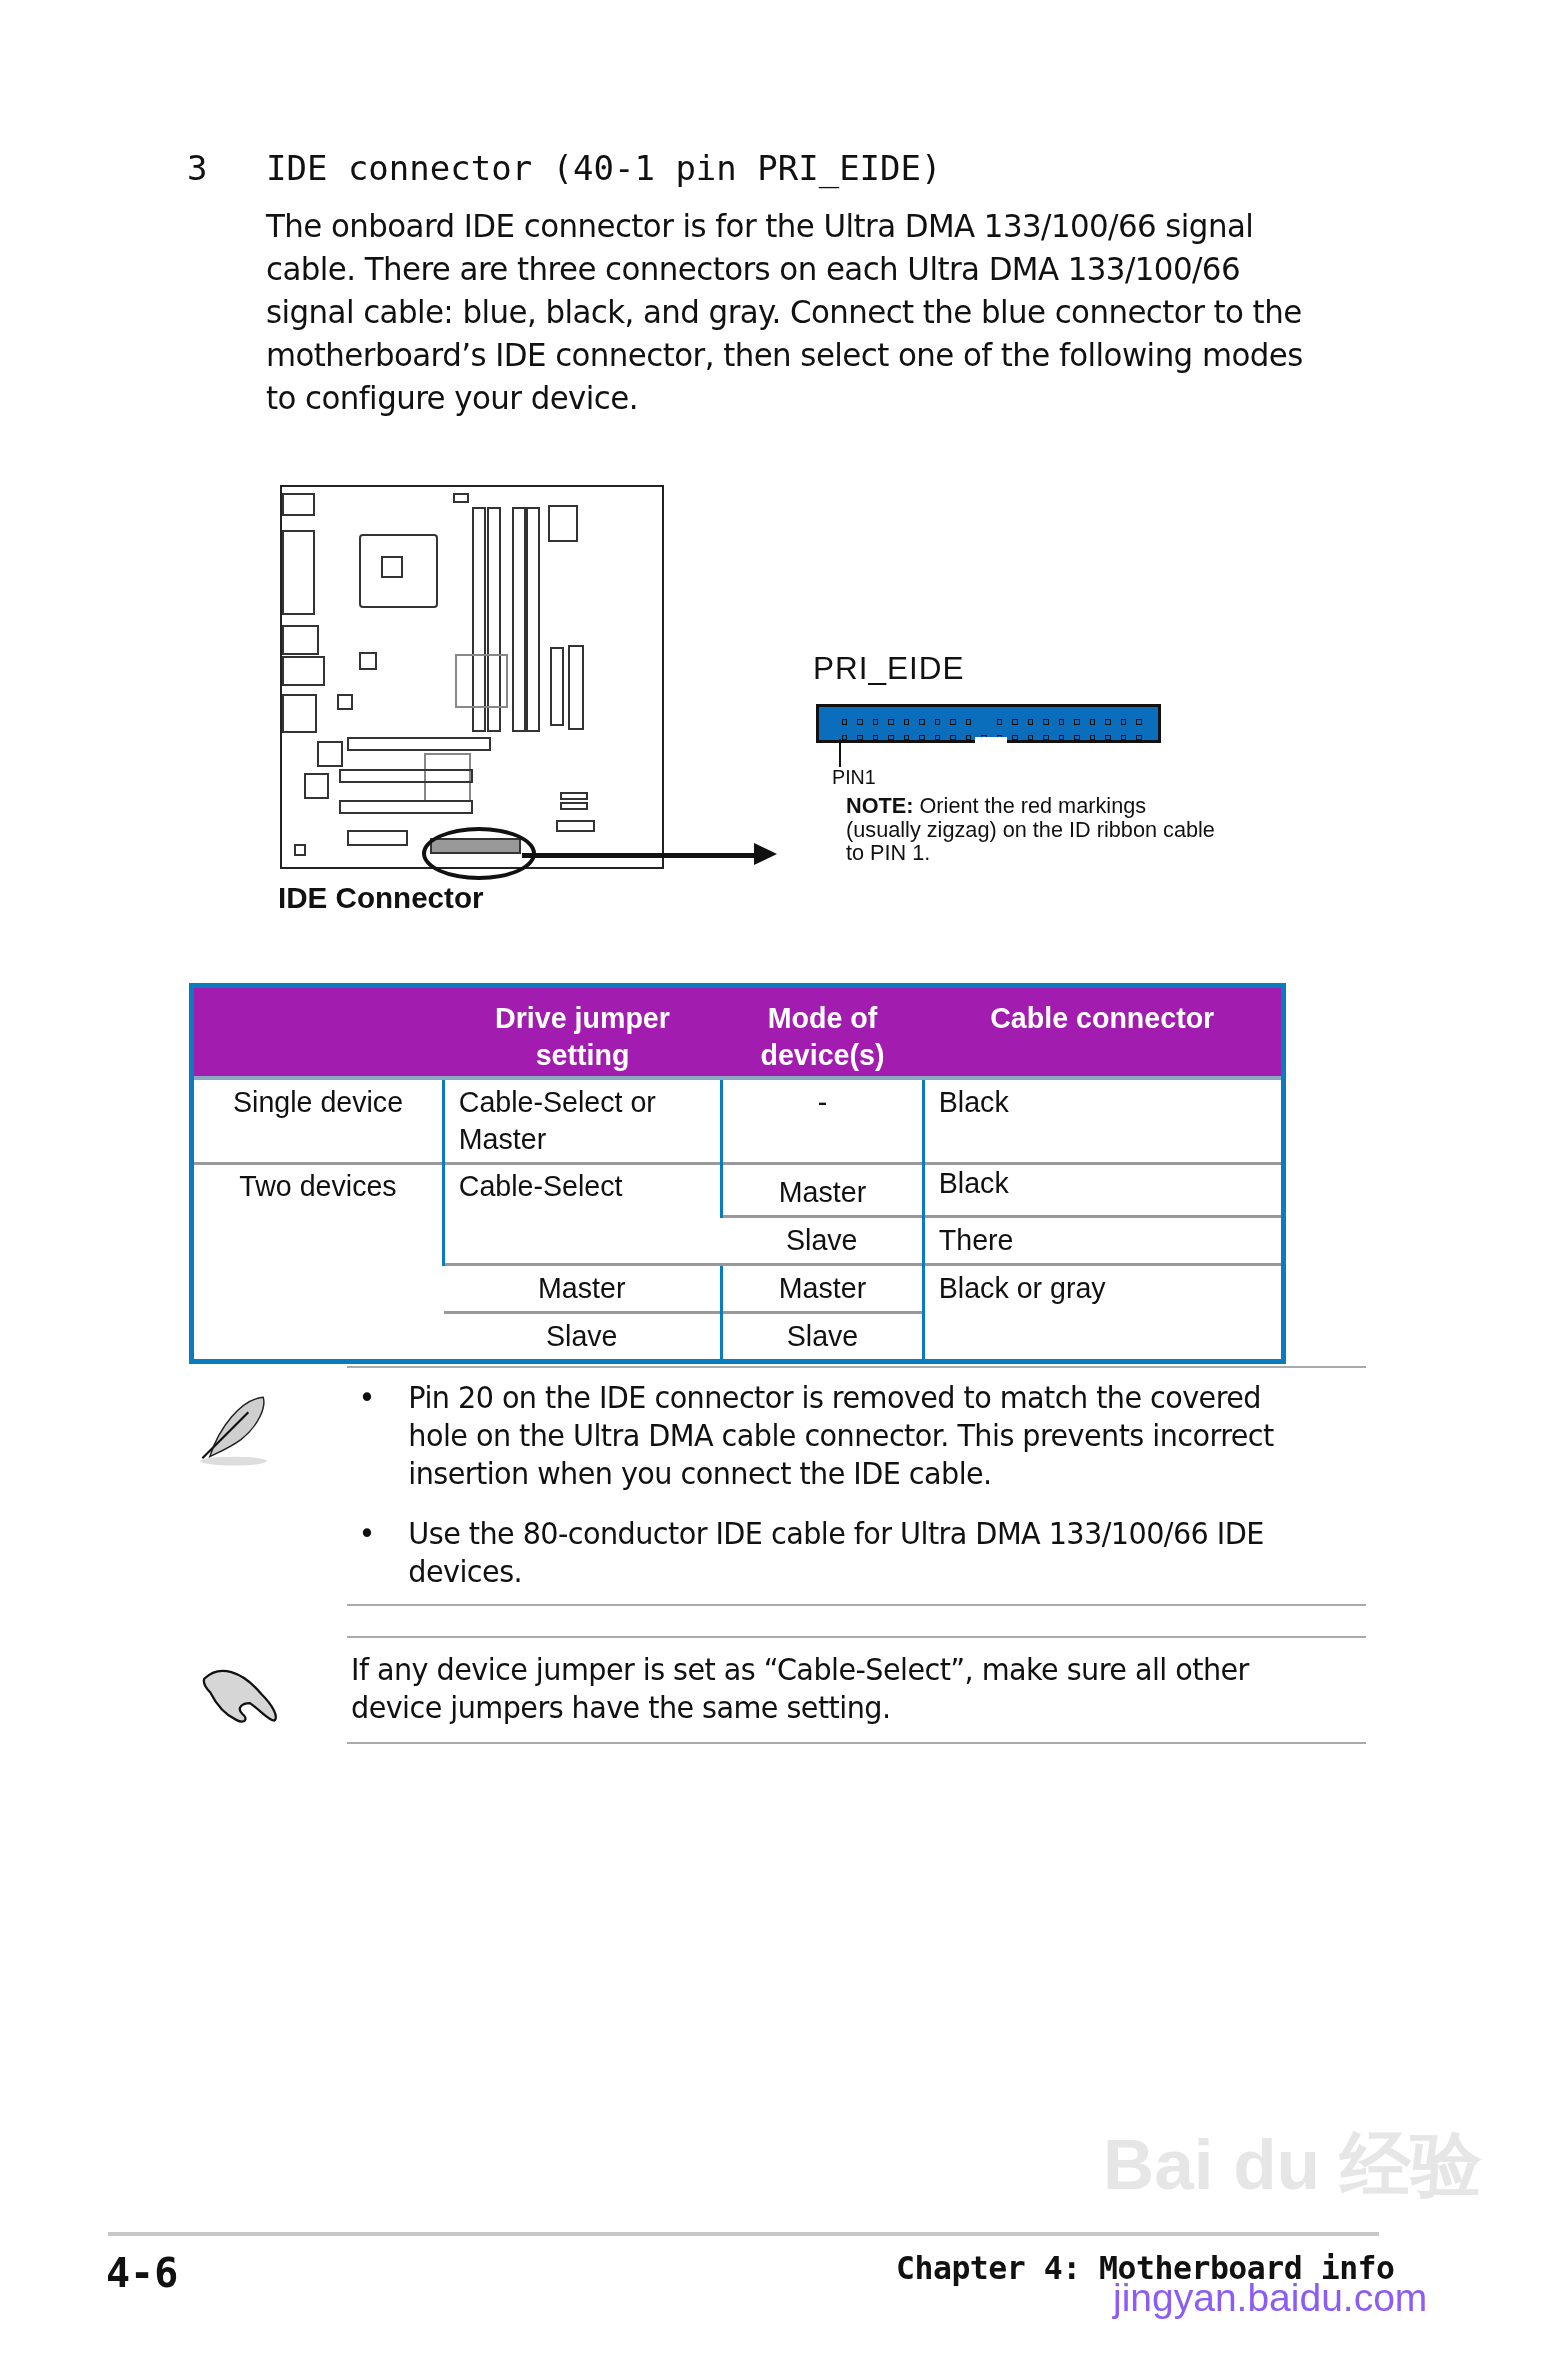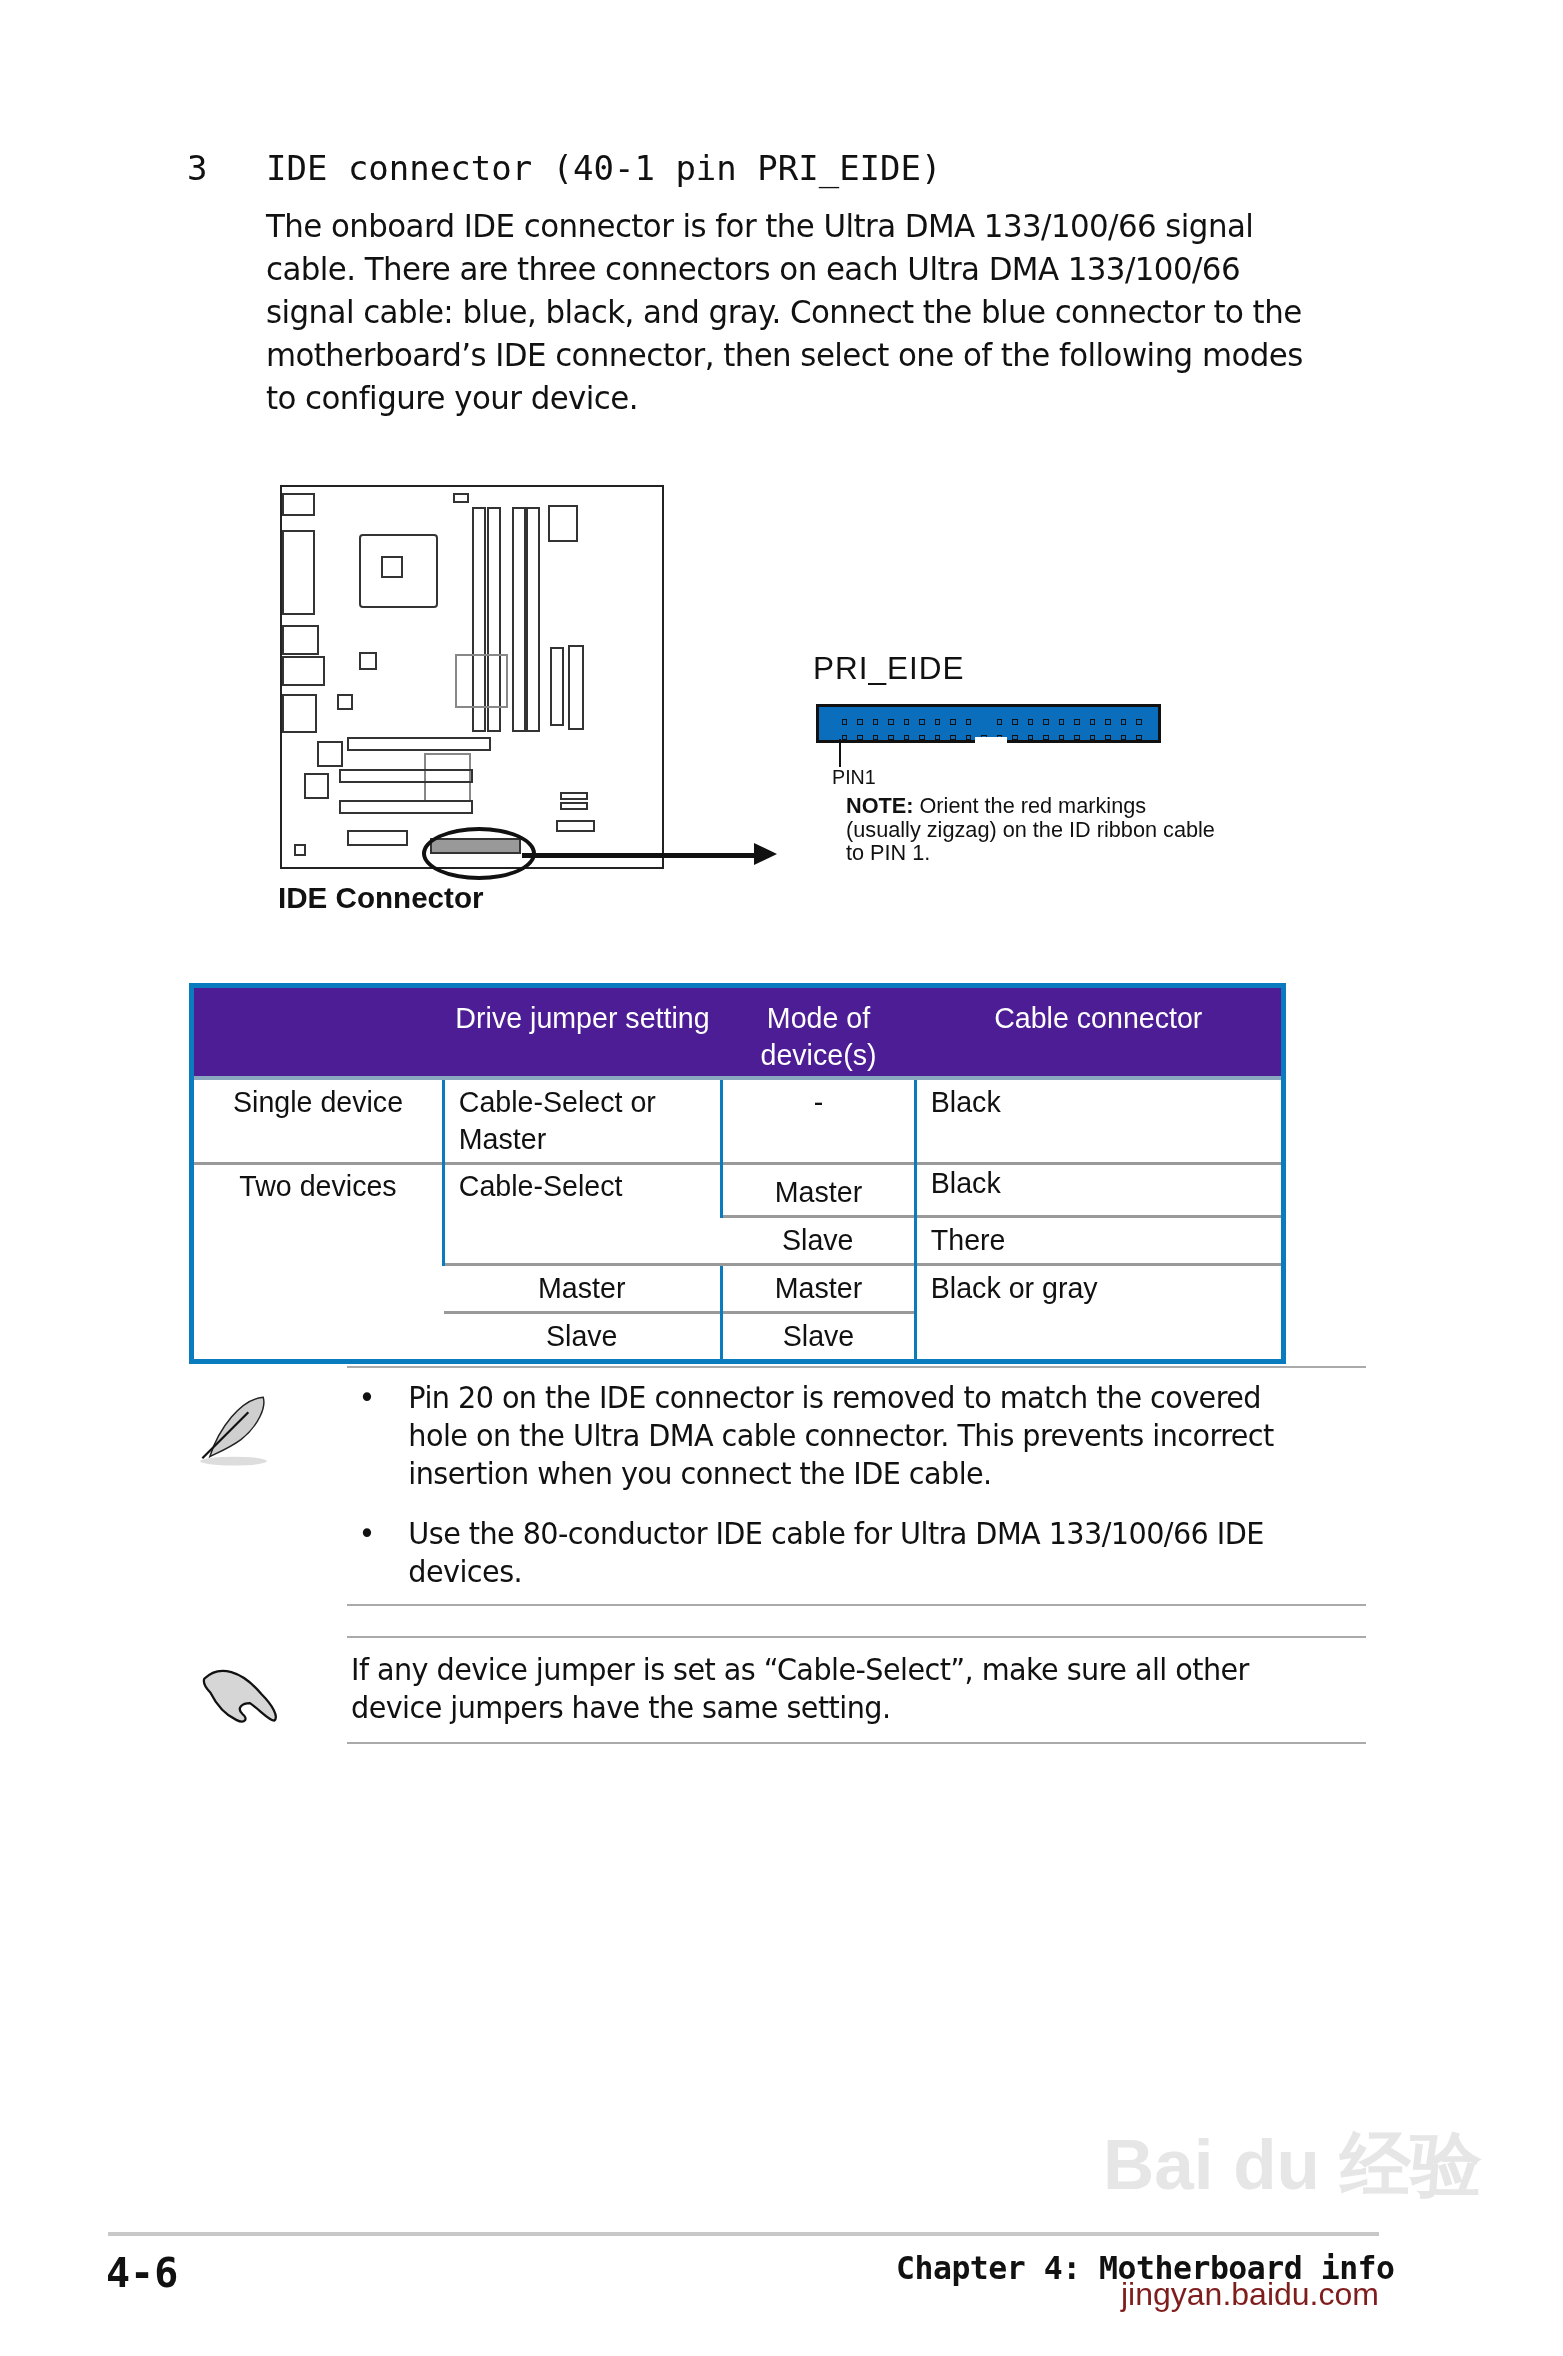--- a/index.html
+++ b/index.html
@@ -21,36 +21,36 @@
   .pin.missing::after{display:none;}
   .pin1-line{left:839px;top:739px;width:2px;height:27.6px;background:#111;}
   .pin1-label{left:820px;top:766px;font-family:"Liberation Sans",sans-serif;font-size:19.7px;margin-left:12px;}
   .note{left:819px;top:794px;width:374px;font-family:"Liberation Sans",sans-serif;font-size:21.7px;line-height:23.6px;margin-left:27px;}
   .note b{font-weight:bold;}
   .arrow-line{left:522px;top:853px;width:236px;height:4.9px;background:#111;}
   .arrow-head{left:754px;top:843px;width:0;height:0;border-top:11.8px solid transparent;border-bottom:11.8px solid transparent;border-left:23.6px solid #111;}
   .ellipse{left:422px;top:827px;width:106px;height:45px;border:4.9px solid #111;border-radius:50%;}
 
   table.jt{position:absolute;left:189px;top:983px;width:1097px;border-collapse:collapse;font-family:"Liberation Sans",sans-serif;font-size:28.6px;border:5.9px solid #0a7bbf;}
-  .jt th{background:#4c1d95;color:#fff;font-weight:normal;font-size:28.6px;vertical-align:top;padding:11.8px 7.9px 2px 7.9px;text-align:center;line-height:37px;transform:none;}
+  .jt th{background:#a21caf;color:#fff;font-weight:bold;font-size:28.6px;vertical-align:top;padding:11.8px 7.9px 2px 7.9px;text-align:center;line-height:37px;transform:none;}
   .jt td{border-left:3px solid #0a7bbf;border-top:3px solid #999;padding:3.9px 13.8px;height:37px;vertical-align:top;line-height:37px;}
   .jt td:first-child{border-left:none;text-align:center;}
   .jt td.c{text-align:center;}
   .jt tr.hdr-sep td{border-top:4.9px solid #8aa7bf;}
 
   .rule{height:2px;background:#aaa;}
   .bullets{left:351px;top:1379px;width:1005px;font-family:"DejaVu Sans",sans-serif;font-size:30.5px;line-height:38px;letter-spacing:-0.6px;}
   .bullet{position:relative;padding-left:61px;margin-bottom:21.7px;transform:scaleX(0.94);transform-origin:left top;}
   .bullet .dot{position:absolute;left:7.9px;top:0;}
   .tip{left:351px;top:1651px;width:1015px;font-family:"DejaVu Sans",sans-serif;font-size:30.5px;line-height:38px;letter-spacing:-0.6px;transform:scaleX(0.94);transform-origin:left top;}
   .footer-rule{left:108px;top:2232px;width:1271px;height:3.9px;background:#c8c8c8;}
   .footer-left{left:106px;top:2250px;font-family:"DejaVu Sans Mono",monospace;font-size:40px;font-weight:bold;}
   .footer-right{left:896px;top:2250px;font-family:"DejaVu Sans Mono",monospace;font-size:31.5px;font-weight:bold;letter-spacing:-0.5px;}
   .watermark{left:1103px;top:2118px;font-family:"Liberation Sans",sans-serif;font-size:71px;font-weight:bold;color:#e6e6e6;}
-  .watermark2{left:1113px;top:2276px;font-family:"Liberation Sans",sans-serif;font-size:32px;color:#7f1d1d;margin-left:8px;}
+  .watermark2{left:1113px;top:2276px;font-family:"Liberation Sans",sans-serif;font-size:39px;color:#8b5cf6;}
 </style>
 </head>
 <body>
 
 <div class="abs heading">
   <span class="num">3</span><span>IDE connector (40-1 pin PRI_EIDE)</span>
 </div>
 <div class="abs intro">The onboard IDE connector is for the Ultra DMA 133/100/66 signal cable. There are three connectors on each Ultra DMA 133/100/66 signal cable: blue, black, and gray. Connect the blue connector to the motherboard’s IDE connector, then select one of the following modes to configure your device.</div>
 
 <div class="abs mb">

